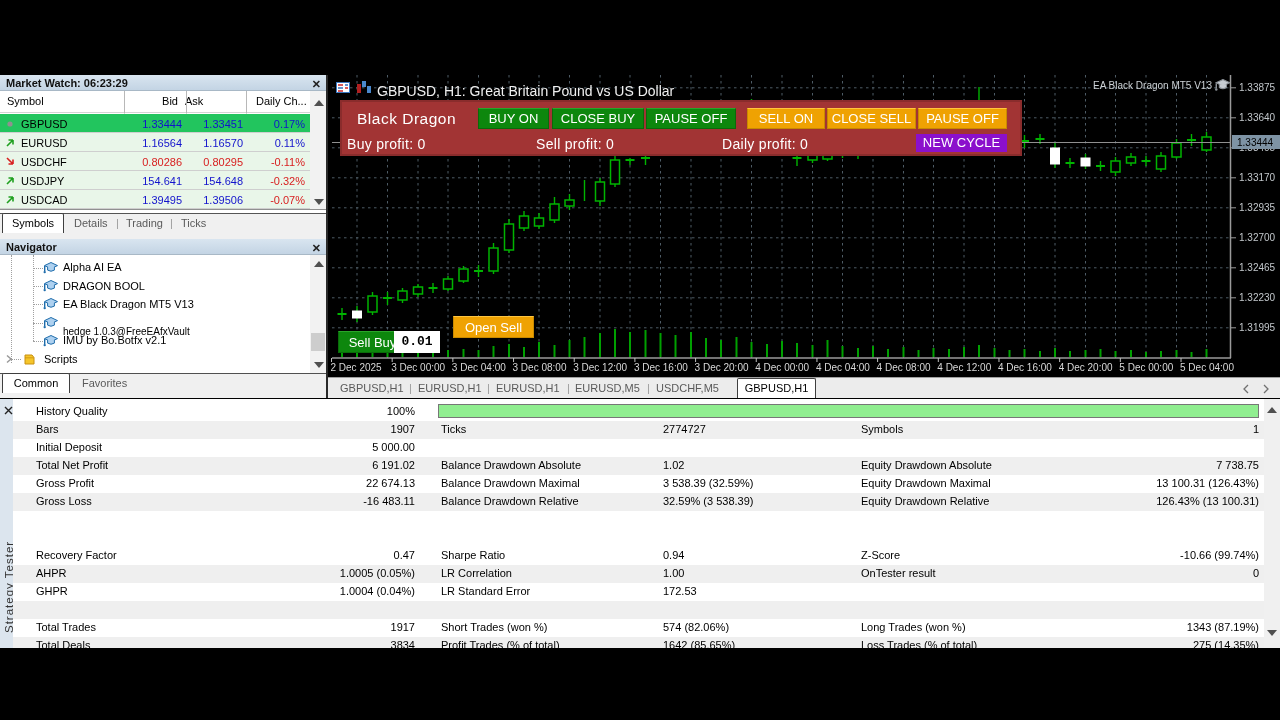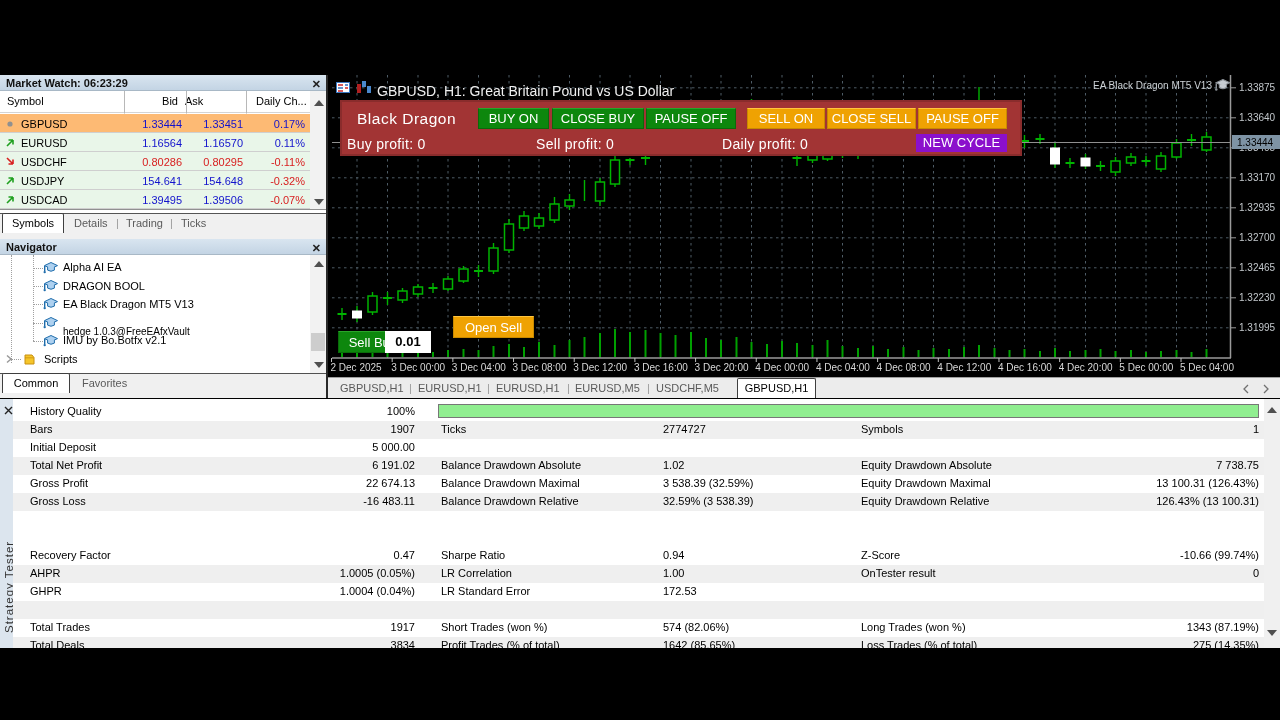--- a/index.html
+++ b/index.html
@@ -5,21 +5,21 @@
  font-family:"Liberation Sans",sans-serif;-webkit-font-smoothing:antialiased;}
 .ab{position:absolute;}
 .ttl{background:linear-gradient(#d9e5f0,#c3d4e4);border-bottom:1px solid #a8b8c6;color:#111;
  font-size:11px;font-weight:600;line-height:16px;padding-left:6px;}
 .x{position:absolute;right:5px;top:1px;color:#222;font-size:11px;font-weight:700;}
 .tab{position:absolute;background:#fff;border:1.5px solid #3f3f3f;border-bottom:none;
  border-radius:2px 2px 0 0;font-size:11px;color:#000;text-align:center;}
 .itab{position:absolute;font-size:11px;color:#5a5a5a;}
 .sep{position:absolute;font-size:11px;color:#9a9a9a;}
 .row{position:absolute;left:13px;width:1251px;height:18px;font-size:11px;color:#000;}
-.c1{position:absolute;left:17px;top:2px;}
+.c1{position:absolute;left:23px;top:2px;}
 .v1{position:absolute;left:230px;width:172px;top:2px;text-align:right;}
 .c2{position:absolute;left:428px;top:2px;}
 .v2{position:absolute;left:650px;width:173px;top:2px;}
 .c3{position:absolute;left:848px;top:2px;}
 .v3{position:absolute;left:1050px;width:196px;top:2px;text-align:right;}
 .mwrow{position:absolute;left:0;width:310px;height:19px;font-size:11px;border-bottom:1px solid #cfcfcf;}
 .mwsym{position:absolute;left:21px;top:3.5px;color:#000;}
 .mwb{position:absolute;left:98px;width:84px;top:3.5px;text-align:right;}
 .mwa{position:absolute;left:162px;width:81px;top:3.5px;text-align:right;}
 .mwd{position:absolute;left:225px;width:80px;top:3.5px;text-align:right;}
@@ -37,21 +37,21 @@
       <span class="ab" style="left:98px;width:80px;top:4px;font-size:11px;text-align:right;">Bid</span>
       <span class="ab" style="left:185px;width:55px;top:4px;font-size:11px;text-align:left;">Ask</span>
       <span class="ab" style="left:256px;width:52px;top:4px;font-size:11px;">Daily Ch...</span>
     </div>
 <div class="ab" style="left:124px;top:16px;width:1px;height:119px;background:#dadada;"></div>
 <div class="ab" style="left:186px;top:16px;width:1px;height:119px;background:#dadada;"></div>
 <div class="ab" style="left:246px;top:16px;width:1px;height:119px;background:#dadada;"></div>
 <div class="ab" style="left:124px;top:16px;width:1px;height:22px;background:#b8b8b8;"></div>
 <div class="ab" style="left:186px;top:16px;width:1px;height:22px;background:#b8b8b8;"></div>
 <div class="ab" style="left:246px;top:16px;width:1px;height:22px;background:#b8b8b8;"></div>
-<div class="mwrow" style="top:39px;background:#fdba74;">
+<div class="mwrow" style="top:39px;background:#22c55e;">
       <svg class="ab" style="left:6px;top:6px;" width="8" height="8">
         <circle cx="4" cy="4" r="2.6" fill="#909090"></circle>
       </svg>
       <span class="mwsym">GBPUSD</span>
       <span class="mwb blu">1.33444</span>
       <span class="mwa blu">1.33451</span>
       <span class="mwd blu">0.17%</span>
     </div>
 <div class="mwrow" style="top:58px;background:#e9f6e9;">
       <svg class="ab" style="left:5px;top:4px;" width="11" height="11">
@@ -467,21 +467,21 @@
 <div class="gbtn" style="left:304px;top:6px;width:90px;height:21px;line-height:19px;">PAUSE OFF</div>
 <div class="obtn" style="left:405px;top:6px;width:78px;height:21px;line-height:19px;">SELL ON</div>
 <div class="obtn" style="left:485px;top:6px;width:89px;height:21px;line-height:19px;">CLOSE SELL</div>
 <div class="obtn" style="left:576px;top:6px;width:89px;height:21px;line-height:19px;">PAUSE OFF</div>
 <span class="ab" style="left:5px;top:34px;font-size:14px;letter-spacing:0.3px;color:#fff;">Buy profit: 0</span>
 <span class="ab" style="left:194px;top:34px;font-size:14px;letter-spacing:0.3px;color:#fff;">Sell profit: 0</span>
 <span class="ab" style="left:380px;top:34px;font-size:14px;letter-spacing:0.3px;color:#fff;">Daily profit: 0</span>
 <div class="ab" style="left:574px;top:32px;width:91px;height:18px;background:#8b10cc;color:#fff;font-size:13px;text-align:center;line-height:17px;">NEW CYCLE</div>
 </div>
 <div class="gbtn" style="left:338px;top:331px;width:69px;height:22px;line-height:21px;font-size:13px;">Sell Buy</div>
-<div class="ab" style="left:385px;top:331px;width:46px;height:22px;background:#fff;color:#000;font-size:13px;font-weight:600;text-align:center;line-height:21px;">0.01</div>
+<div class="ab" style="left:394px;top:331px;width:46px;height:22px;background:#fff;color:#000;font-size:13px;font-weight:600;text-align:center;line-height:21px;font-family:Liberation Mono, monospace;">0.01</div>
 <div class="obtn" style="left:453px;top:316px;width:81px;height:22px;line-height:21px;font-size:13px;">Open Sell</div>
 <div class="ab" style="left:328px;top:377px;width:952px;height:21px;background:#ececec;border-top:1px solid #a0a0a0;"></div>
 <span class="itab" style="left:340px;top:382px;">GBPUSD,H1</span>
 <span class="itab" style="left:418px;top:382px;">EURUSD,H1</span>
 <span class="itab" style="left:496px;top:382px;">EURUSD,H1</span>
 <span class="itab" style="left:575px;top:382px;">EURUSD,M5</span>
 <span class="itab" style="left:656px;top:382px;">USDCHF,M5</span>
 <span class="sep" style="left:409px;top:382px;">|</span>
 <span class="sep" style="left:487px;top:382px;">|</span>
 <span class="sep" style="left:567px;top:382px;">|</span>

